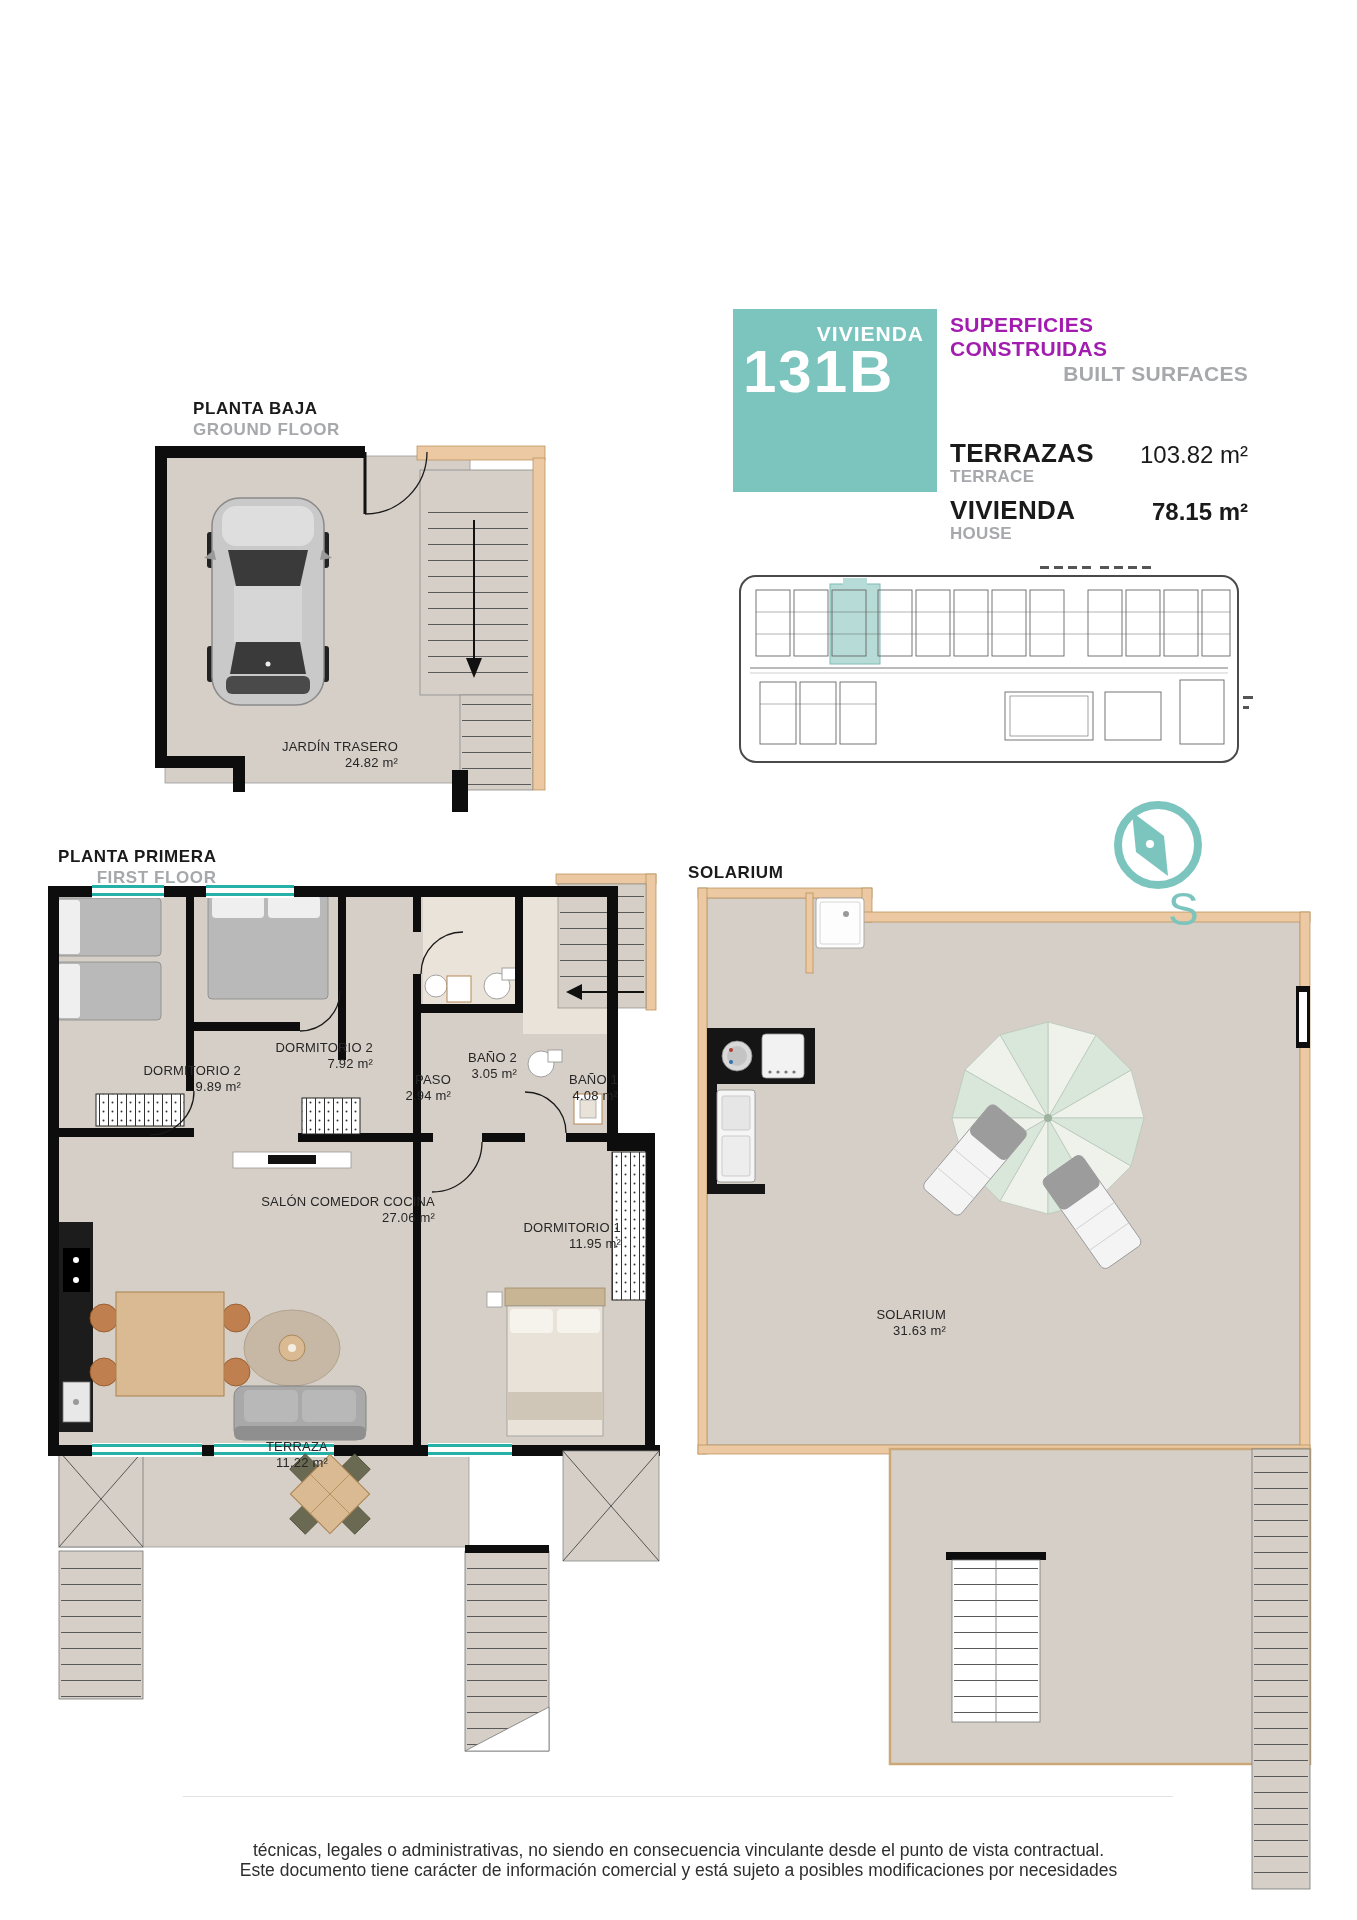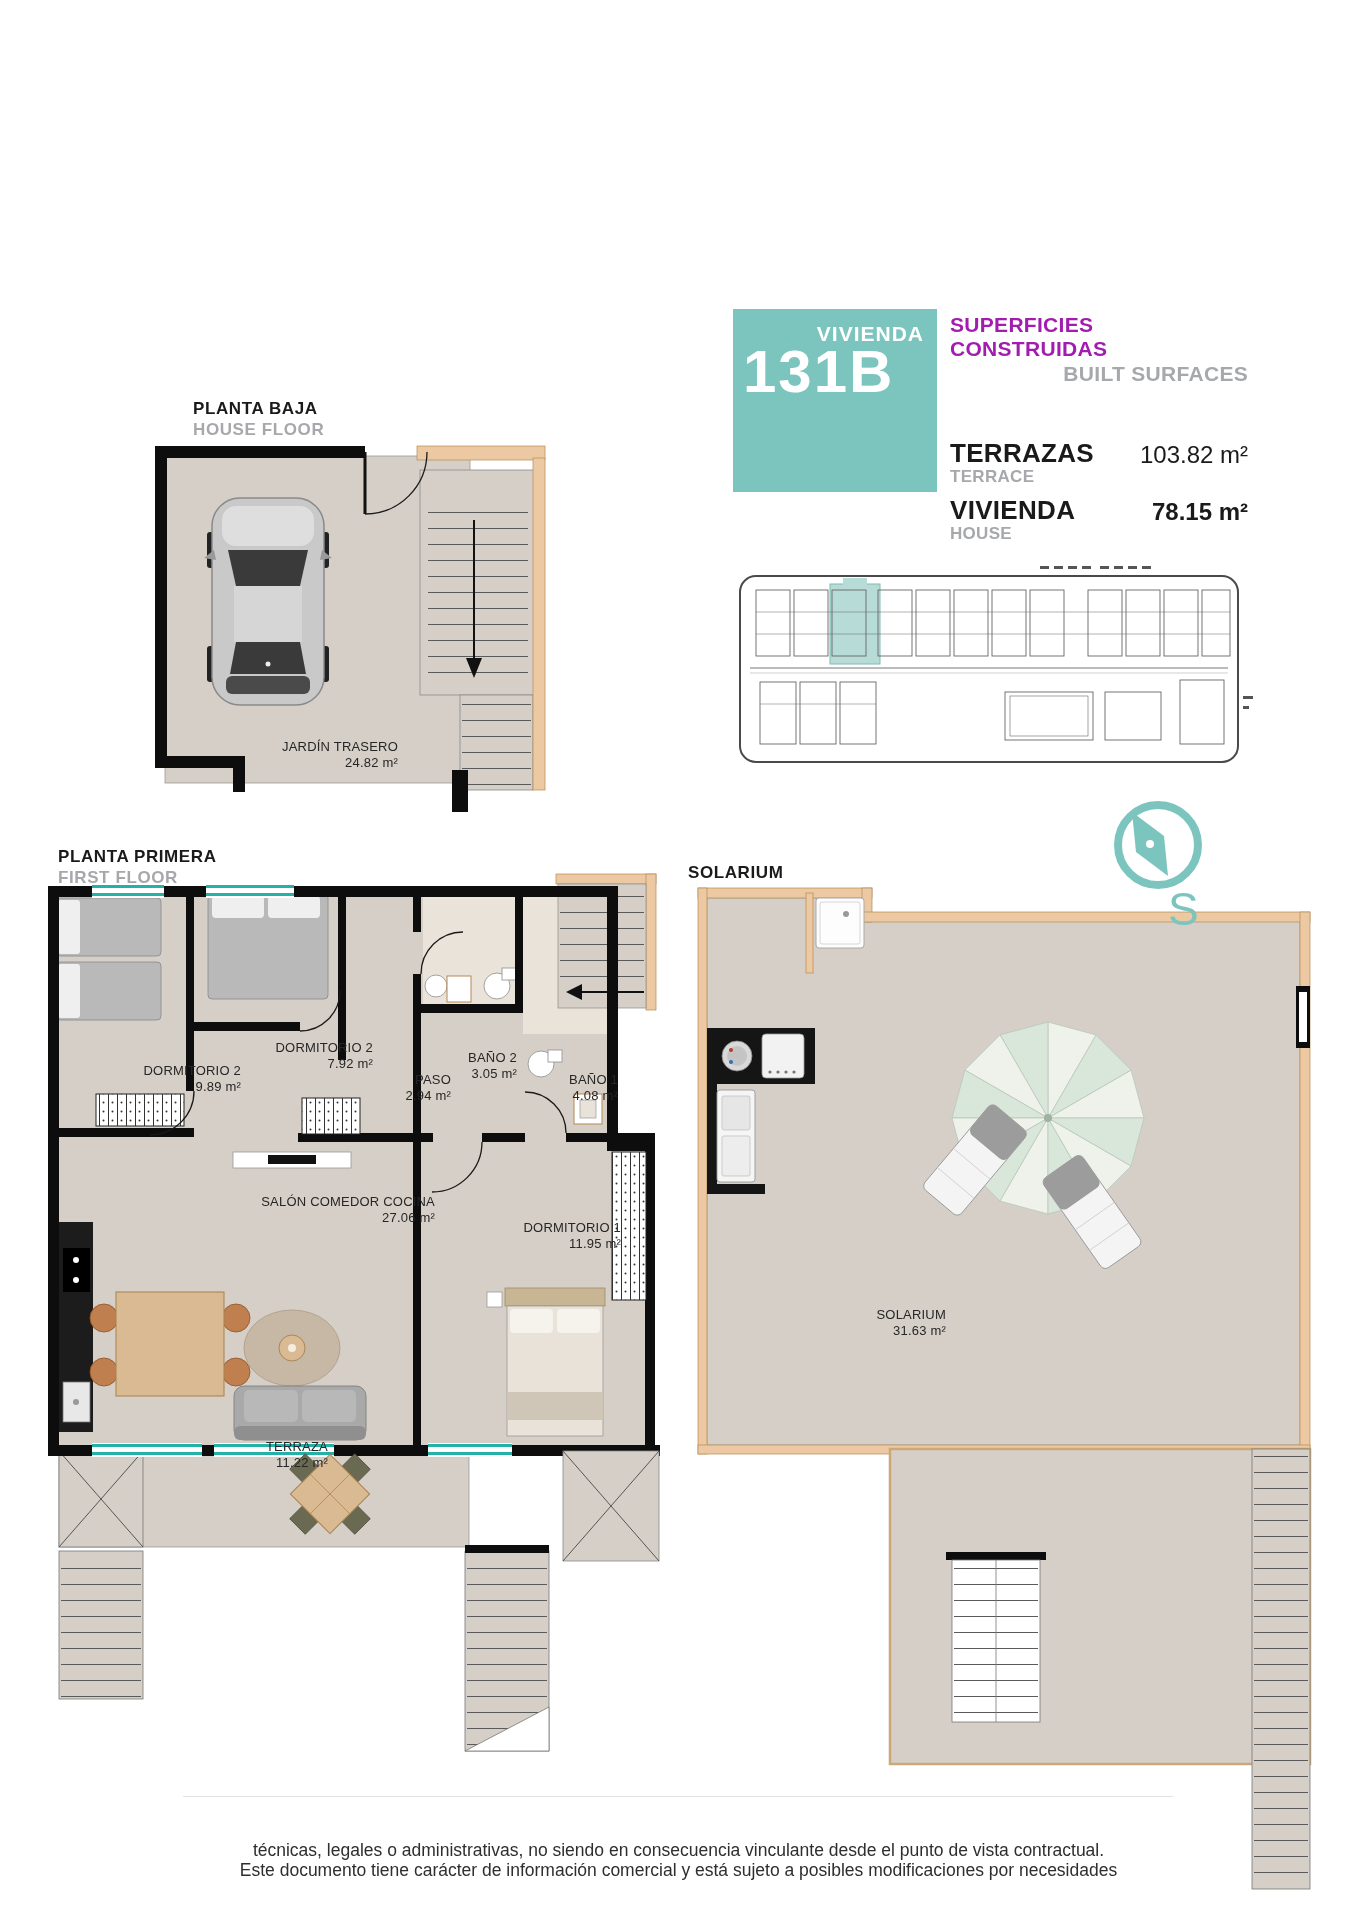--- a/index.html
+++ b/index.html
@@ -409,23 +409,23 @@
     <div class="val">103.82 m²</div>
   </div>
   <div class="surf-row" style="top:450px;">
     <div class="lbl-es">VIVIENDA</div>
     <div class="lbl-en">HOUSE</div>
     <div class="val bold">78.15 m²</div>
   </div>
 
   <div class="ptitle" style="left:193px;top:398px;">
     <div>PLANTA BAJA</div>
-    <div class="en">HOUSE FLOOR</div>
-  </div>
-  <div class="ptitle" style="left:58px;top:846px;">
+    <div class="en">GROUND FLOOR</div>
+  </div>
+  <div class="ptitle" style="left:58px;top:846px;text-align:right;">
     <div>PLANTA PRIMERA</div>
     <div class="en">FIRST FLOOR</div>
   </div>
   <div class="ptitle" style="left:688px;top:862px;">
     <div>SOLARIUM</div>
   </div>
 
   <div class="room" style="left:198px;top:739px;width:200px;">
     <div>JARDÍN TRASERO</div>
     <div>24.82 m²</div>

